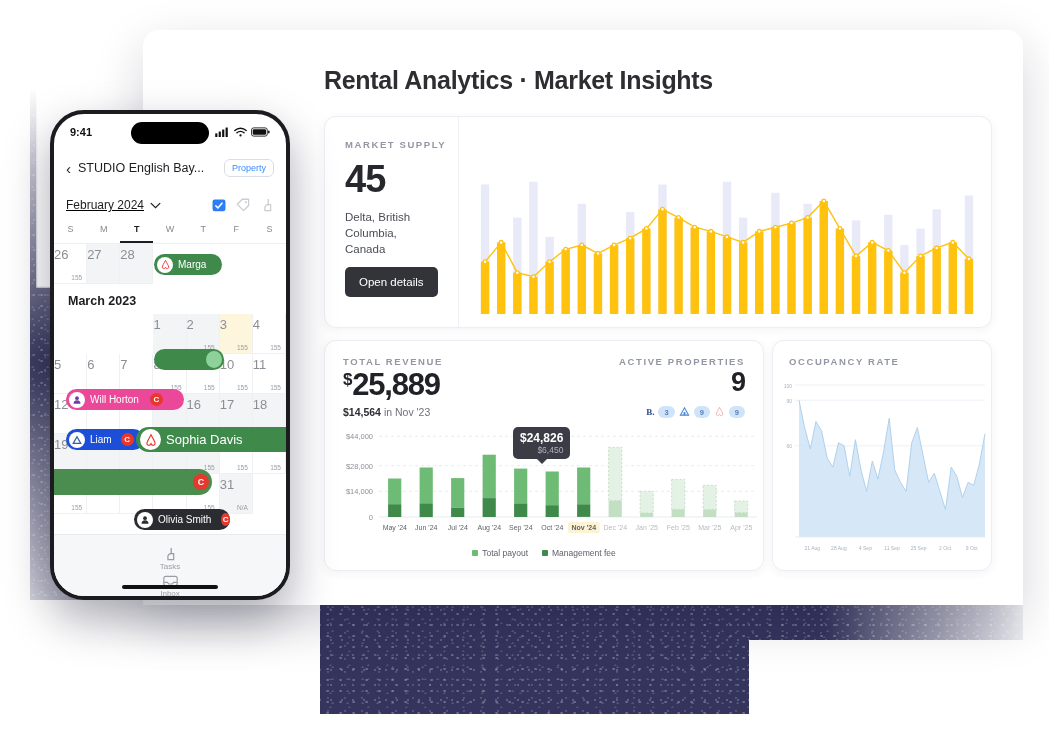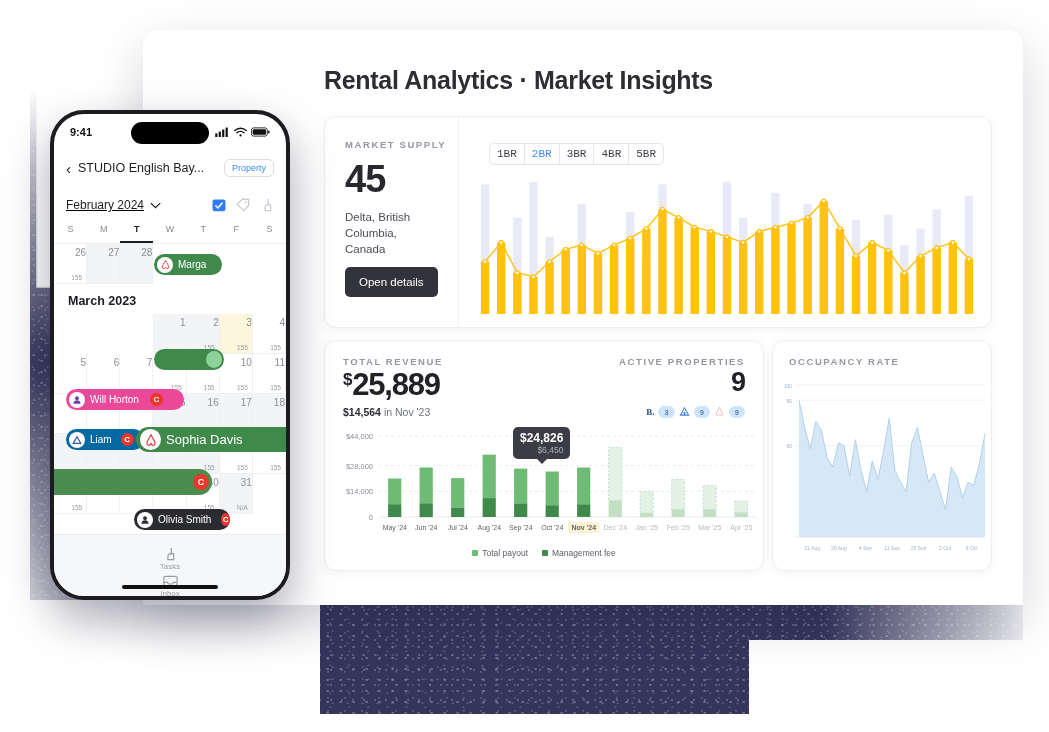--- a/index.html
+++ b/index.html
@@ -181,21 +181,21 @@
   }
   .dow-row div.today { color:#1c1d21; font-weight:700; border-bottom:2px solid #1c1d21;}
   .cal { position:absolute; top:130px; left:0; right:0; bottom:62px; overflow:hidden;}
   .cal-week { position:relative; display:flex; height:40px;}
   .cal-cell {
     flex:1; border-right:1px solid #eef0f2; border-bottom:1px solid #eef0f2; position:relative;
     background:#fff;
   }
   .cal-cell.grey { background:#f3f4f6;}
   .cal-cell.cream { background:#fdf6dd;}
-  .cal-cell .dnum { position:absolute; top:3px; left:0; right:0; text-align:right; font-size:10px; color:#8b8e95;}
+  .cal-cell .dnum { position:absolute; top:3px; left:0; right:0; text-align:left; font-size:13px; color:#8b8e95;}
   .cal-cell .price { position:absolute; bottom:2px; right:4px; font-size:6.5px; color:#9a9da3;}
   .mlabel { font-size:12.5px; font-weight:600; color:#1c1d21; padding:10px 0 6px 14px;}
   .resbar {
     position:absolute; height:21px; border-radius:11px; display:flex; align-items:center;
     padding-left:3px; gap:5px; color:#fff; font-size:10px; z-index:4; white-space:nowrap;
   }
   .resbar .av {
     width:16px; height:16px; border-radius:50%; background:#fff; flex:0 0 16px;
     display:flex; align-items:center; justify-content:center; font-size:8px;
   }
@@ -236,27 +236,20 @@
 
   <div class="card" id="supply-card">
 
     <div class="supply-left">
       <div class="card-label">MARKET SUPPLY</div>
       <div class="supply-big">45</div>
       <div class="supply-loc">Delta, British Columbia, Canada</div>
       <button class="btn-dark">Open details</button>
     </div>
 
-    <div class="br-seg">
-      <div>1BR</div>
-      <div class="active">2BR</div>
-      <div>3BR</div>
-      <div>4BR</div>
-      <div>5BR</div>
-    </div>
 
     <svg class="supply-chart" id="supply-svg" viewBox="0 0 500 145" preserveAspectRatio="none">
         <rect x="3.87" y="15.52" width="8.39" height="129.48" fill="#e9eaf7"></rect>
         <rect x="20.00" y="89.90" width="8.39" height="55.10" fill="#e9eaf7"></rect>
         <rect x="36.13" y="48.58" width="8.39" height="96.42" fill="#e9eaf7"></rect>
         <rect x="52.26" y="12.76" width="8.39" height="132.24" fill="#e9eaf7"></rect>
         <rect x="68.39" y="67.86" width="8.39" height="77.14" fill="#e9eaf7"></rect>
         <rect x="84.52" y="87.15" width="8.39" height="57.85" fill="#e9eaf7"></rect>
         <rect x="100.65" y="34.80" width="8.39" height="110.20" fill="#e9eaf7"></rect>
         <rect x="116.77" y="95.41" width="8.39" height="49.59" fill="#e9eaf7"></rect>
@@ -708,21 +701,21 @@
         <span class="av">
           <svg width="10" height="10" viewBox="0 0 16 16">
               <circle cx="8" cy="5" r="3" fill="#6c3fa6"></circle>
               <path d="M2.4 14 a5.6 5.6 0 0 1 11.2 0z" fill="#6c3fa6"></path>
             </svg>
         </span>
         <span>Will Horton</span>
         <span class="dot-c" style="margin-left:6px;">C</span>
       </div>
 
-      <div class="resbar" style="left:12px;top:185px;width:78px;background:#0369a1;">
+      <div class="resbar" style="left:12px;top:185px;width:78px;background:#1d4ed8;">
         <span class="av">
           <svg width="10" height="10" viewBox="0 0 24 24">
               <path d="M3 20 L12 4 L21 20 Z" fill="none" stroke="#2f5fa8" stroke-width="3"></path>
             </svg>
         </span>
         <span>Liam</span>
         <span class="dot-c" style="margin-left:4px;">C</span>
       </div>
 
       <div class="resbar" style="left:82px;top:183px;width:172px;height:25px;border-radius:13px;background:#3f8a4b;font-size:13px;padding-left:4px;z-index:5;">

